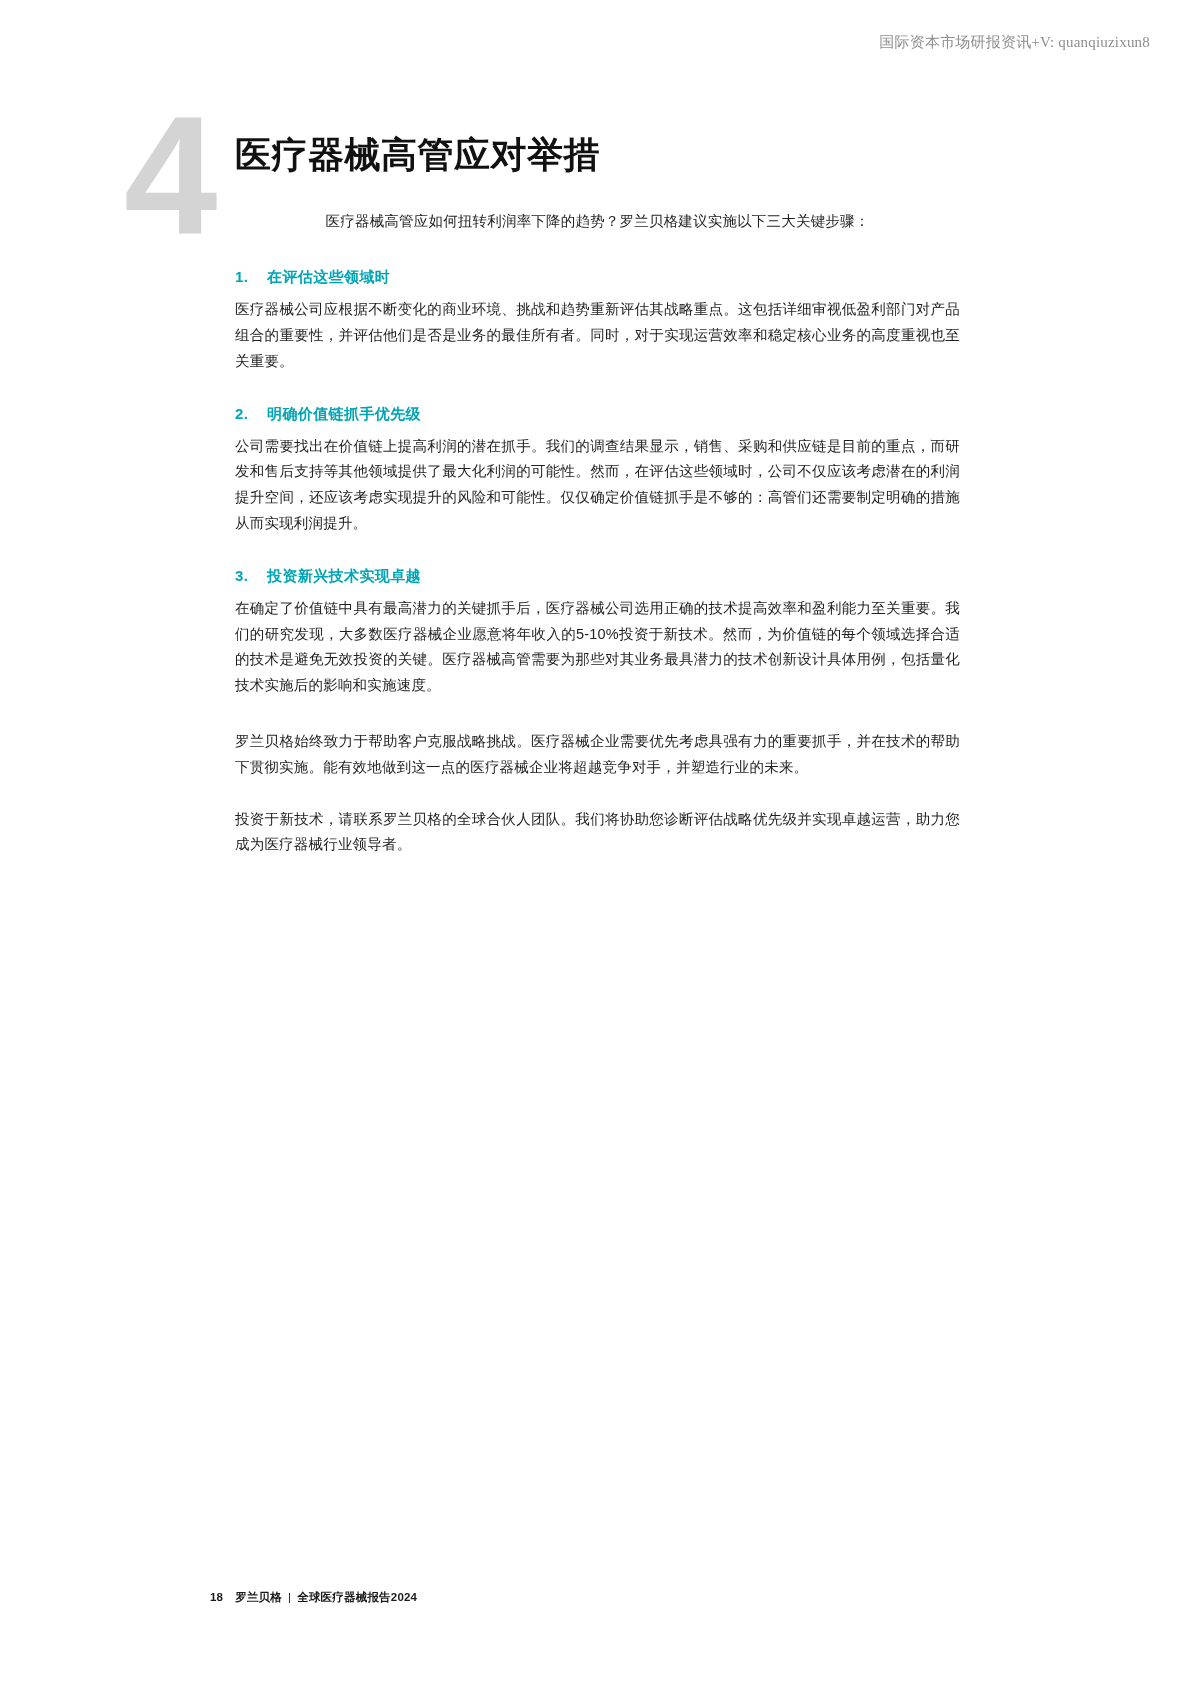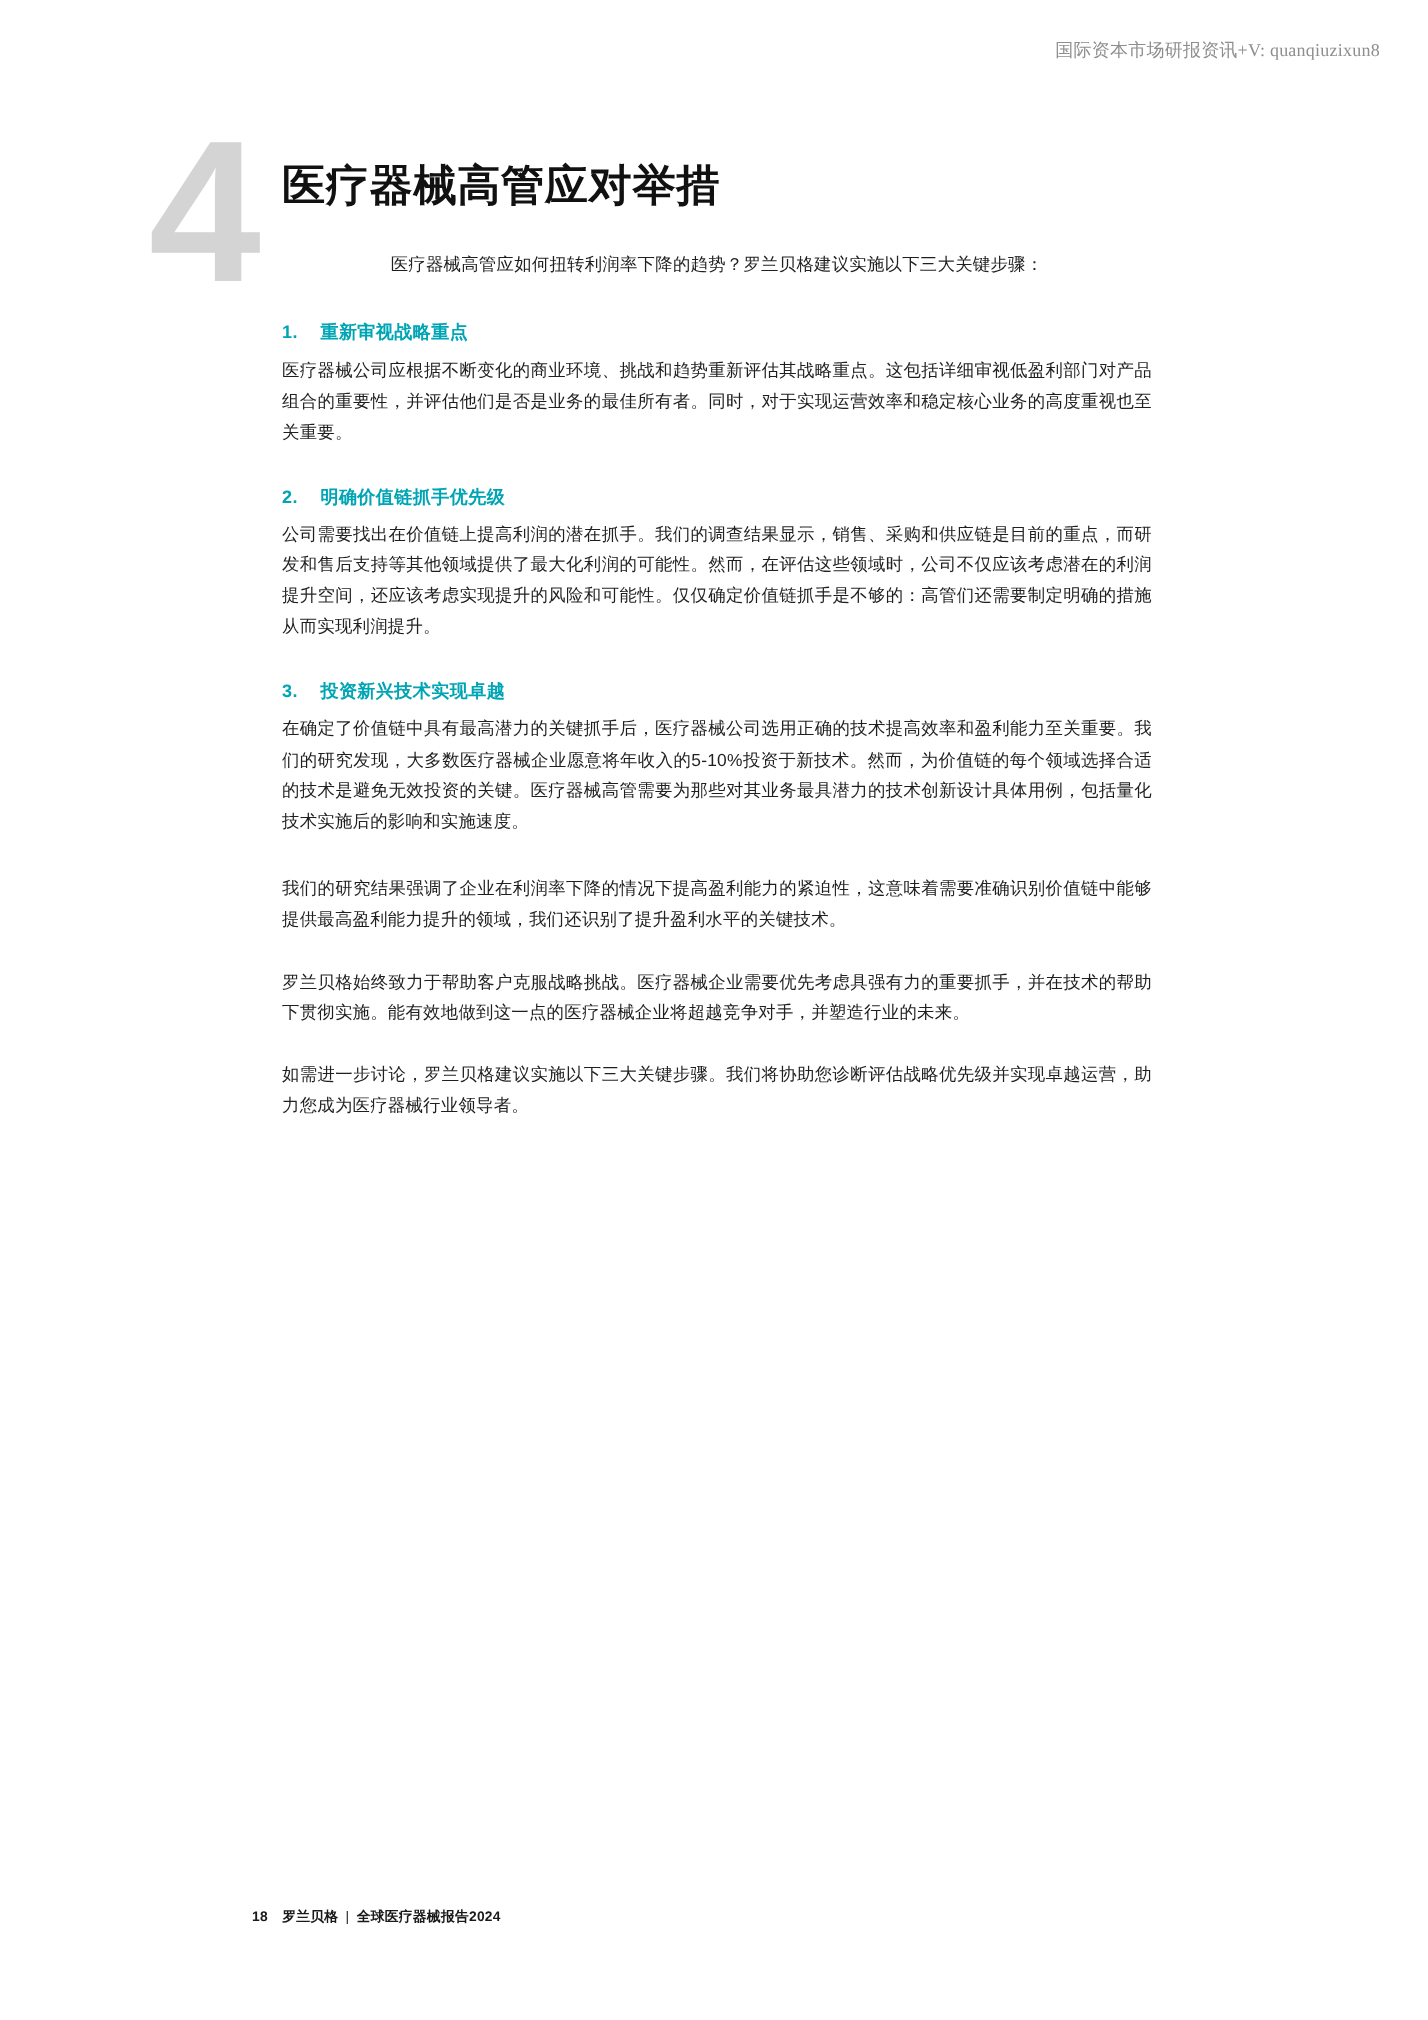--- a/index.html
+++ b/index.html
@@ -155,21 +155,21 @@
 
   <div class="content">
 
     <h1 class="title">医疗器械高管应对举措</h1>
 
     <p class="lead">医疗器械高管应如何扭转利润率下降的趋势？罗兰贝格建议实施以下三大关键步骤：</p>
 
     <div class="section">
       <div class="section-head">
         <span class="section-num">1.</span>
-        <span class="section-title">重新审视战略重点</span>
+        <span class="section-title">在评估这些领域时</span>
       </div>
       <div class="section-body">医疗器械公司应根据不断变化的商业环境、挑战和趋势重新评估其战略重点。这包括详细审视低盈利部门对产品组合的重要性，并评估他们是否是业务的最佳所有者。同时，对于实现运营效率和稳定核心业务的高度重视也至关重要。</div>
     </div>
 
     <div class="section">
       <div class="section-head">
         <span class="section-num">2.</span>
         <span class="section-title">明确价值链抓手优先级</span>
       </div>
       <div class="section-body">公司需要找出在价值链上提高利润的潜在抓手。我们的调查结果显示，销售、采购和供应链是目前的重点，而研发和售后支持等其他领域提供了最大化利润的可能性。然而，在评估这些领域时，公司不仅应该考虑潜在的利润提升空间，还应该考虑实现提升的风险和可能性。仅仅确定价值链抓手是不够的：高管们还需要制定明确的措施从而实现利润提升。</div>
@@ -177,23 +177,22 @@
 
     <div class="section">
       <div class="section-head">
         <span class="section-num">3.</span>
         <span class="section-title">投资新兴技术实现卓越</span>
       </div>
       <div class="section-body">在确定了价值链中具有最高潜力的关键抓手后，医疗器械公司选用正确的技术提高效率和盈利能力至关重要。我们的研究发现，大多数医疗器械企业愿意将年收入的5-10%投资于新技术。然而，为价值链的每个领域选择合适的技术是避免无效投资的关键。医疗器械高管需要为那些对其业务最具潜力的技术创新设计具体用例，包括量化技术实施后的影响和实施速度。</div>
     </div>
 
     <div class="closing">
-      <p class="para">我们的研究结果强调了企业在利润率下降的情况下提高盈利能力的紧迫性，这意味着需要准确识别价值链中能够提供最高盈利能力提升的领域，我们还识别了提升盈利水平的关键技术。</p>
       <p class="para">罗兰贝格始终致力于帮助客户克服战略挑战。医疗器械企业需要优先考虑具强有力的重要抓手，并在技术的帮助下贯彻实施。能有效地做到这一点的医疗器械企业将超越竞争对手，并塑造行业的未来。</p>
-      <p class="para">如需进一步讨论，罗兰贝格建议实施以下三大关键步骤。我们将协助您诊断评估战略优先级并实现卓越运营，助力您成为医疗器械行业领导者。</p>
+      <p class="para">投资于新技术，请联系罗兰贝格的全球合伙人团队。我们将协助您诊断评估战略优先级并实现卓越运营，助力您成为医疗器械行业领导者。</p>
     </div>
 
   </div>
 
   <div class="footer">
     <span class="page-no">18</span>
     <span class="brand">罗兰贝格</span>
     <span class="sep">|</span>
     <span class="doc">全球医疗器械报告2024</span>
   </div>

